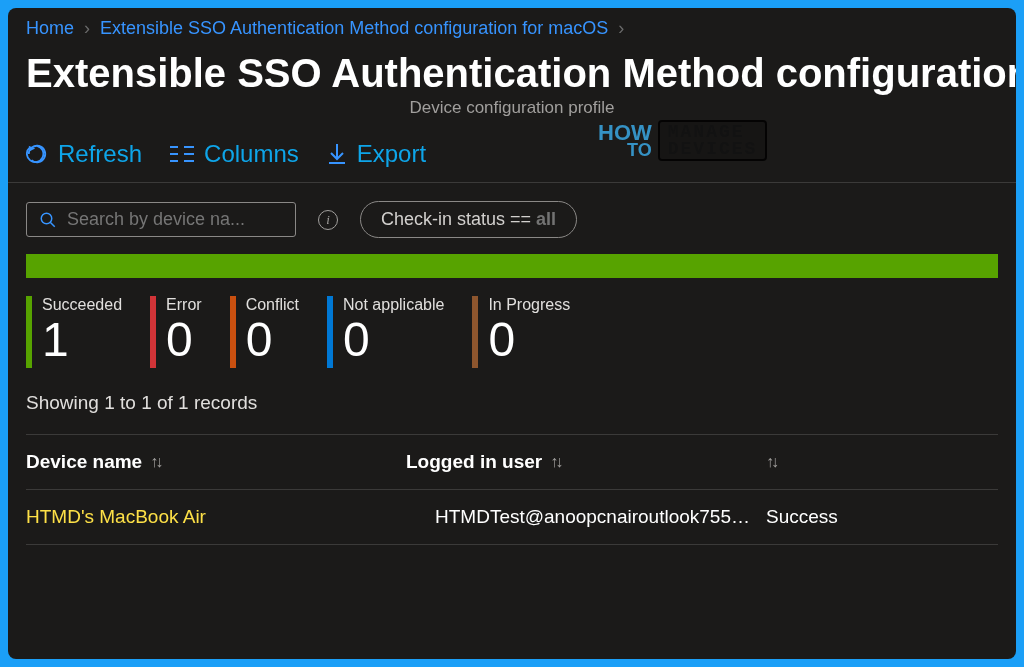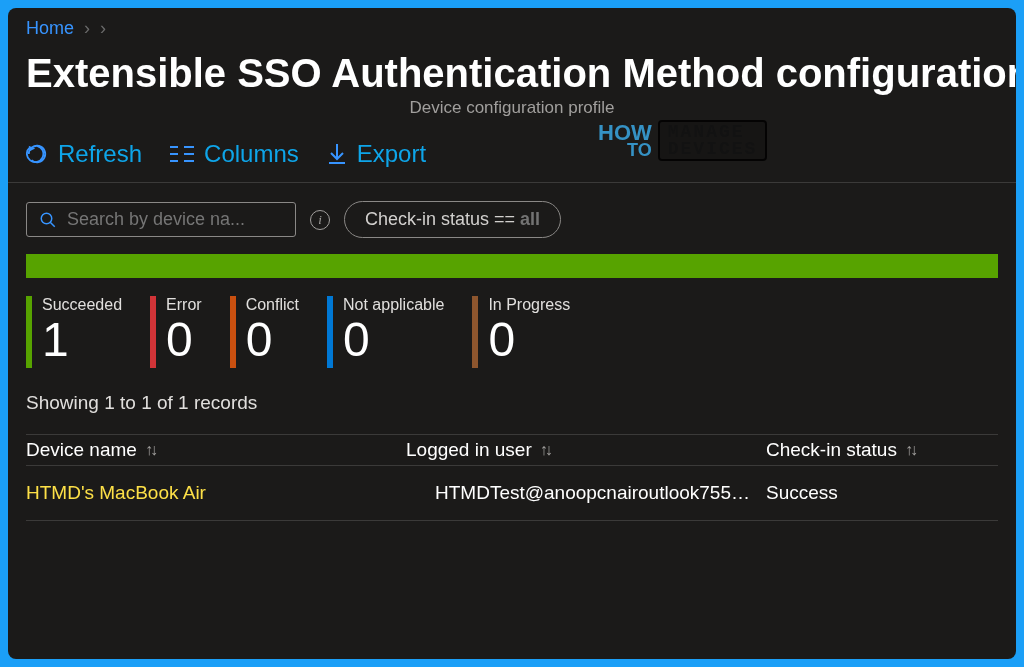--- a/index.html
+++ b/index.html
@@ -83,21 +83,21 @@
     align-items: center;
     gap: 10px;
     font-size: 24px;
     color: #0ea5e9;
     cursor: pointer;
   }
   .tool .ticon { color: #3794ff; display:flex; align-items:center; }
   .filter-row {
     display: flex;
     align-items: center;
-    gap: 14px;
+    gap: 22px;
     padding: 18px 18px 16px 18px;
   }
   .search {
     display: flex;
     align-items: center;
     gap: 10px;
     border: 1px solid #8a8886;
     border-radius: 3px;
     padding: 6px 12px;
     width: 270px;
@@ -155,39 +155,40 @@
     padding: 0 18px;
   }
   .thead, .trow {
     display: grid;
     grid-template-columns: 380px 360px 1fr;
     align-items: center;
     border-bottom: 1px solid #3b3a39;
   }
   .thead {
     border-top: 1px solid #3b3a39;
-    padding: 4px 0;
-    font-weight: 400;
+    padding: 16px 0;
+    font-weight: 700;
     font-size: 19px;
   }
   .th { display:flex; align-items:center; gap:8px; }
   .sort-arrows { font-size: 16px; color:#a19f9d; letter-spacing:-3px; }
   .trow { padding: 16px 0; font-size: 19px; }
   .link { color: #fde047; }
   .trunc { white-space: nowrap; overflow: hidden; text-overflow: ellipsis; padding-right: 12px; margin-left: 29px; }
   svg { display:block; }
 </style>
 </head>
 <body>
 
 <div class="frame">
 
   <div class="breadcrumb">
     <span>Home</span>
     <span class="sep">›</span>
+    <span>Extensible SSO Authentication Method configuration for macOS</span>
     <span class="sep">›</span>
   </div>
 
   <h1 class="page-title">Extensible SSO Authentication Method configuration</h1>
   <div class="subtitle">Device configuration profile</div>
 
   <div class="watermark">
     <div class="wm-how">
       <span>HOW</span>
       <span class="to">TO</span>
@@ -297,21 +298,20 @@
     <div class="thead">
       <div class="th">
         <span>Device name</span>
         <span class="sort-arrows">↑↓</span>
       </div>
       <div class="th">
         <span>Logged in user</span>
         <span class="sort-arrows">↑↓</span>
       </div>
       <div class="th">
-        <span>Check-in status</span>
         <span class="sort-arrows">↑↓</span>
       </div>
     </div>
     <div class="trow">
       <div class="link">HTMD's MacBook Air</div>
       <div class="trunc">HTMDTest@anoopcnairoutlook755.o...</div>
       <div>Success</div>
     </div>
   </div>
 

